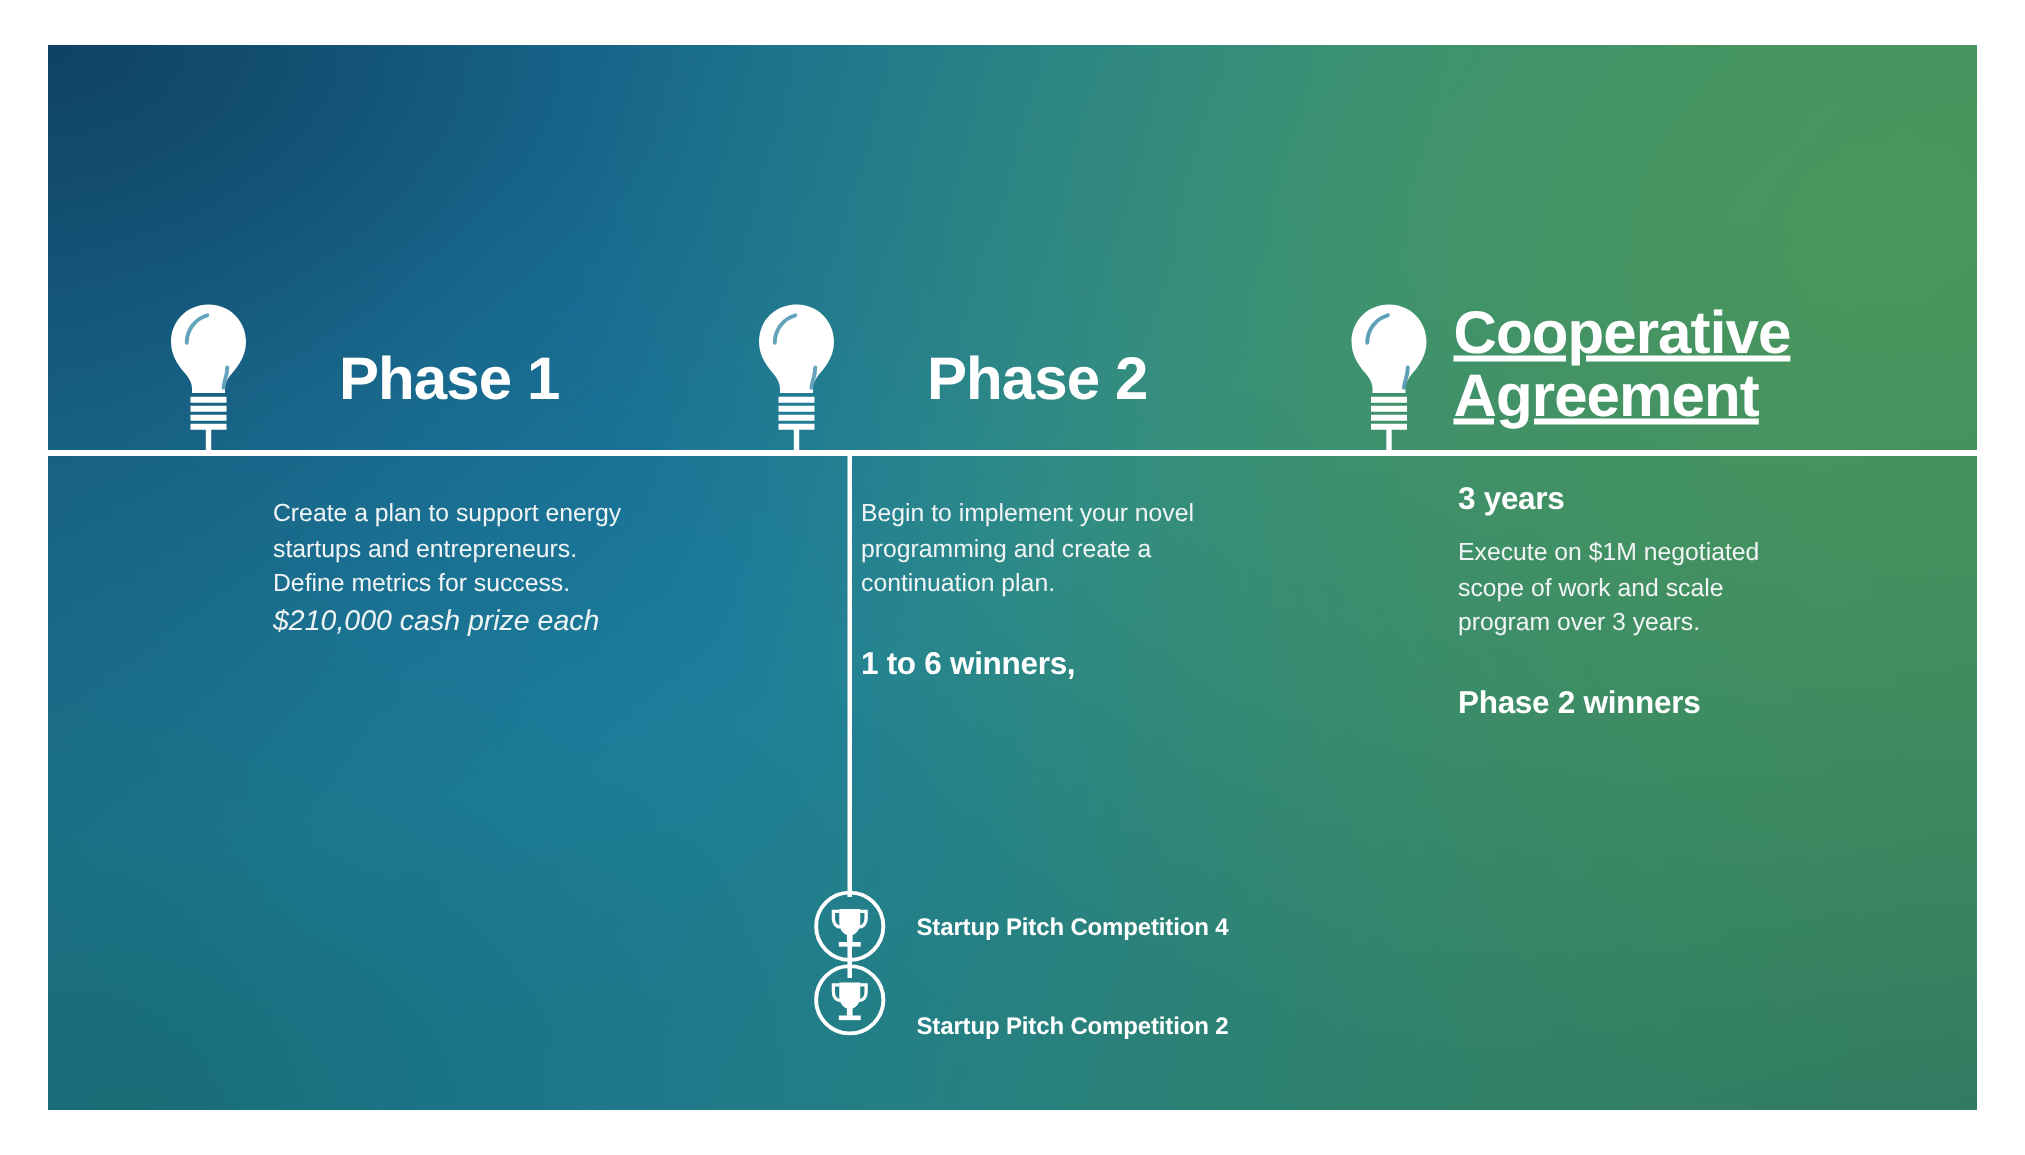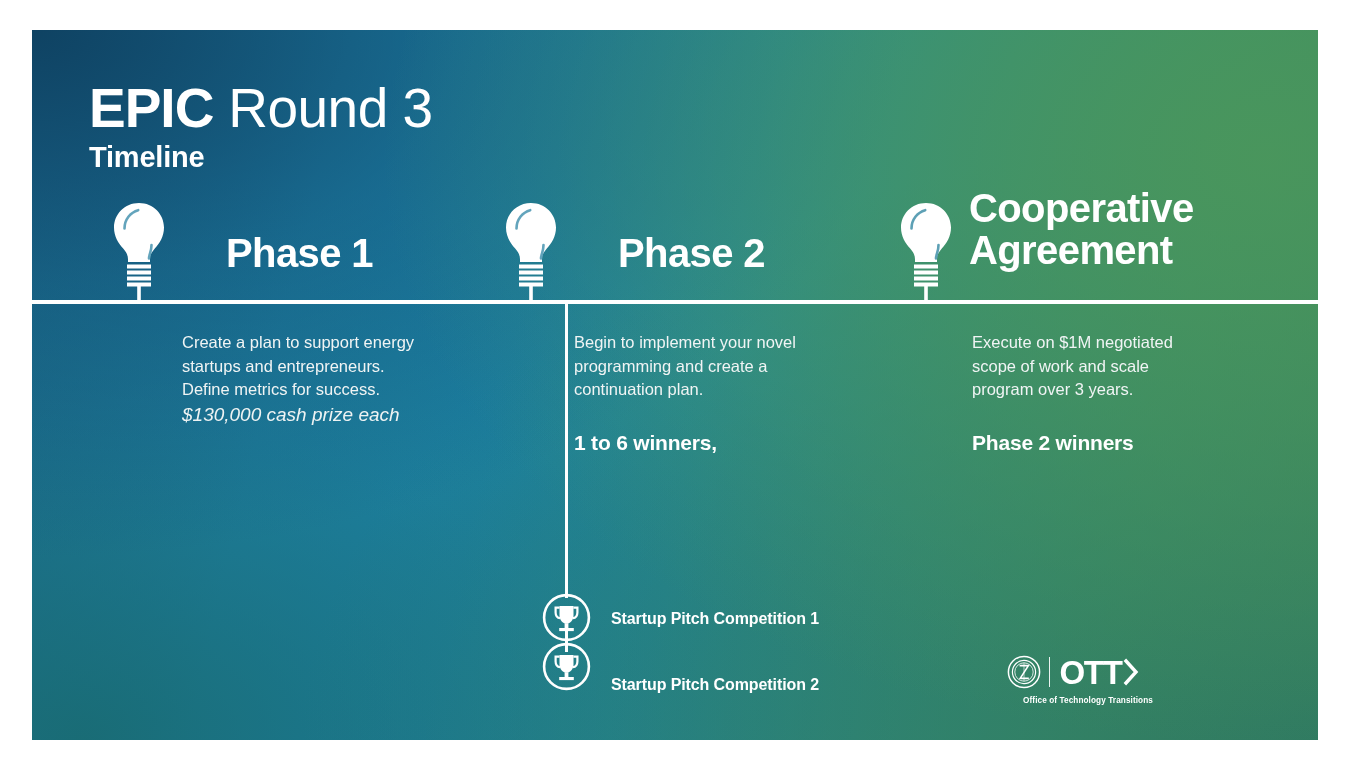--- a/index.html
+++ b/index.html
@@ -82,21 +82,21 @@
     position: absolute;
     left: 72px;
     color: #ffffff;
     font-weight: 700;
     font-size: 40px;
     line-height: 42px;
     letter-spacing: -0.6px;
     white-space: pre-line;
   }
   .heading-1line { top: 202px; margin-left: 44px; }
-  .heading-2line { top: 157px; }
+  .heading-2line { top: 171px; text-decoration: underline; }
 
   
   .col-body {
     position: absolute;
     top: 290px;
     left: 72px;
     width: 300px;
   }
   #column-3 .col-body { left: 75px; }
 
@@ -218,44 +218,40 @@
     margin-top: 3px;
     text-align: center;
     width: 162px;
   }
 </style>
 </head>
 <body>
 
 <div id="infographic">
 
-  <div id="title-block">
-    <div id="main-title"><span class="strong">EPIC</span><span> Round 3</span></div>
-    <div id="sub-title">Timeline</div>
-  </div>
 
   <div id="timeline-rule"></div>
 
   <div class="column" id="column-1">
     <svg class="bulb-icon" viewBox="0 0 58 104">
       <path d="M29 3 C14.6 3 4 14.2 4 27.6 C4 36.6 8.4 43.3 13.2 48.6 C16.4 52.2 18 55.5 18 59.2 L18 62 L40 62 L40 59.2 C40 55.5 41.6 52.2 44.8 48.6 C49.6 43.3 54 36.6 54 27.6 C54 14.2 43.4 3 29 3 Z" fill="#ffffff"></path>
       <path d="M14.5 28.5 C14.5 19.6 20.4 12.3 28.2 10.2" stroke="#2f86a6" stroke-width="2.6" fill="none" stroke-linecap="round" opacity="0.75"></path>
       <path d="M41.5 45 C41.5 51.5 39 54.5 39 58.5" stroke="#2f86a6" stroke-width="2.6" fill="none" stroke-linecap="round" opacity="0.75"></path>
       <rect x="17" y="64.5" width="24" height="4" fill="#ffffff"></rect>
       <rect x="17" y="70.5" width="24" height="4" fill="#ffffff"></rect>
       <rect x="17" y="76.5" width="24" height="4" fill="#ffffff"></rect>
       <rect x="17" y="82.5" width="24" height="4" fill="#ffffff"></rect>
       <rect x="27.2" y="86" width="3.6" height="18" fill="#ffffff"></rect>
     </svg>
     <div class="phase-heading heading-1line">Phase 1</div>
     <div class="col-body">
       <div class="description">Create a plan to support energy
 startups and entrepreneurs.
 Define metrics for success.</div>
-      <div class="prize">$130,000 cash prize each</div>
+      <div class="prize">$210,000 cash prize each</div>
     </div>
   </div>
 
   <div class="column" id="column-2">
     <svg class="bulb-icon" viewBox="0 0 58 104">
       <path d="M29 3 C14.6 3 4 14.2 4 27.6 C4 36.6 8.4 43.3 13.2 48.6 C16.4 52.2 18 55.5 18 59.2 L18 62 L40 62 L40 59.2 C40 55.5 41.6 52.2 44.8 48.6 C49.6 43.3 54 36.6 54 27.6 C54 14.2 43.4 3 29 3 Z" fill="#ffffff"></path>
       <path d="M14.5 28.5 C14.5 19.6 20.4 12.3 28.2 10.2" stroke="#2f86a6" stroke-width="2.6" fill="none" stroke-linecap="round" opacity="0.75"></path>
       <path d="M41.5 45 C41.5 51.5 39 54.5 39 58.5" stroke="#2f86a6" stroke-width="2.6" fill="none" stroke-linecap="round" opacity="0.75"></path>
       <rect x="17" y="64.5" width="24" height="4" fill="#ffffff"></rect>
       <rect x="17" y="70.5" width="24" height="4" fill="#ffffff"></rect>
@@ -279,65 +275,47 @@
       <path d="M41.5 45 C41.5 51.5 39 54.5 39 58.5" stroke="#27809c" stroke-width="2.6" fill="none" stroke-linecap="round" opacity="0.75"></path>
       <rect x="17" y="64.5" width="24" height="4" fill="#ffffff"></rect>
       <rect x="17" y="70.5" width="24" height="4" fill="#ffffff"></rect>
       <rect x="17" y="76.5" width="24" height="4" fill="#ffffff"></rect>
       <rect x="17" y="82.5" width="24" height="4" fill="#ffffff"></rect>
       <rect x="27.2" y="86" width="3.6" height="18" fill="#ffffff"></rect>
     </svg>
     <div class="phase-heading heading-2line">Cooperative
 Agreement</div>
     <div class="col-body">
+      <div class="duration">3 years</div>
       <div class="description">Execute on $1M negotiated
 scope of work and scale
 program over 3 years.</div>
       <div class="winners">Phase 2 winners</div>
       <div class="prize"></div>
     </div>
   </div>
 
   <div id="descender-line"></div>
   <div id="trophy-connector"></div>
 
   <svg class="trophy-badge" id="trophy-badge-1" viewBox="0 0 49 49">
     <circle cx="24.5" cy="24.5" r="22.4" fill="none" stroke="#ffffff" stroke-width="2.6"></circle>
     <path d="M17.5 13 L31.5 13 L31.5 22 C31.5 27.2 28.4 30.6 24.5 30.6 C20.6 30.6 17.5 27.2 17.5 22 Z" fill="#ffffff"></path>
     <path d="M17.6 14.6 L13.6 14.6 L13.6 19.4 C13.6 22.8 15.6 24.8 18.2 25.1" fill="none" stroke="#ffffff" stroke-width="2.2"></path>
     <path d="M31.4 14.6 L35.4 14.6 L35.4 19.4 C35.4 22.8 33.4 24.8 30.8 25.1" fill="none" stroke="#ffffff" stroke-width="2.2"></path>
     <rect x="22.6" y="30.2" width="3.8" height="5" fill="#ffffff"></rect>
     <rect x="17.2" y="35" width="14.6" height="3.1" fill="#ffffff"></rect>
   </svg>
-  <div class="trophy-label" id="trophy-label-1">Startup Pitch Competition 1</div>
+  <div class="trophy-label" id="trophy-label-1">Startup Pitch Competition 4</div>
 
   <svg class="trophy-badge" id="trophy-badge-2" viewBox="0 0 49 49">
     <circle cx="24.5" cy="24.5" r="22.4" fill="none" stroke="#ffffff" stroke-width="2.6"></circle>
     <path d="M17.5 13 L31.5 13 L31.5 22 C31.5 27.2 28.4 30.6 24.5 30.6 C20.6 30.6 17.5 27.2 17.5 22 Z" fill="#ffffff"></path>
     <path d="M17.6 14.6 L13.6 14.6 L13.6 19.4 C13.6 22.8 15.6 24.8 18.2 25.1" fill="none" stroke="#ffffff" stroke-width="2.2"></path>
     <path d="M31.4 14.6 L35.4 14.6 L35.4 19.4 C35.4 22.8 33.4 24.8 30.8 25.1" fill="none" stroke="#ffffff" stroke-width="2.2"></path>
     <rect x="22.6" y="30.2" width="3.8" height="5" fill="#ffffff"></rect>
     <rect x="17.2" y="35" width="14.6" height="3.1" fill="#ffffff"></rect>
   </svg>
   <div class="trophy-label" id="trophy-label-2">Startup Pitch Competition 2</div>
 
-  <div id="logo-ott">
-    <div style="display:flex; align-items:center; height:40px;">
-      <svg width="34" height="34" viewBox="0 0 34 34">
-        <circle cx="17" cy="17" r="15.6" fill="none" stroke="#ffffff" stroke-width="1.5"></circle>
-        <circle cx="17" cy="17" r="11.6" fill="none" stroke="#ffffff" stroke-width="1.2"></circle>
-        <circle cx="17" cy="17" r="9.2" fill="none" stroke="#ffffff" stroke-width="0.8"></circle>
-        <path d="M12.6 10.6 L21.4 10.6 L13.2 23.4 L21.8 23.4" fill="none" stroke="#ffffff" stroke-width="1.6"></path>
-        <path d="M17 7.8 L17 26.2" stroke="#ffffff" stroke-width="0.8" opacity="0.8"></path>
-      </svg>
-      <div style="width:1.4px; height:30px; background:#ffffff; margin:0 9px 0 8px; opacity:0.9;"></div>
-      <div style="display:flex; align-items:center;">
-        <span style="color:#ffffff; font-size:33px; font-weight:700; letter-spacing:-1.2px; line-height:33px;">OTT</span>
-        <svg width="17" height="30" viewBox="0 0 17 30" style="margin-left:1px;">
-          <path d="M3 4 L13 15 L3 26" fill="none" stroke="#ffffff" stroke-width="3.4" stroke-linecap="square"></path>
-        </svg>
-      </div>
-    </div>
-    <div class="ott-caption">Office of Technology Transitions</div>
-  </div>
 
 
 </div>
 
 </body></html>

